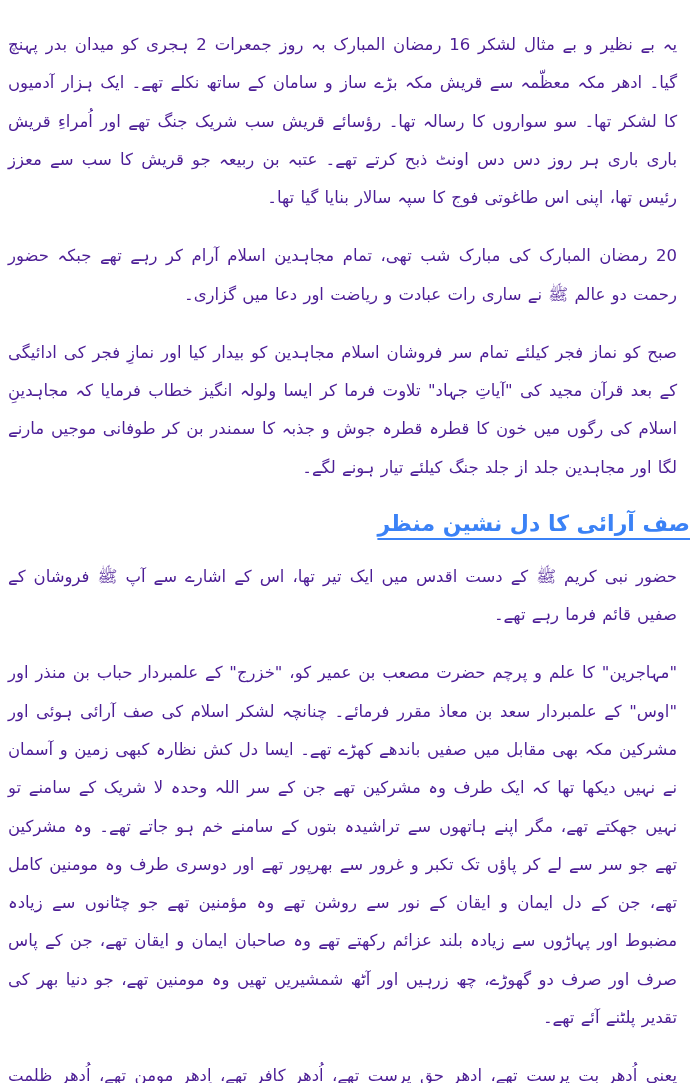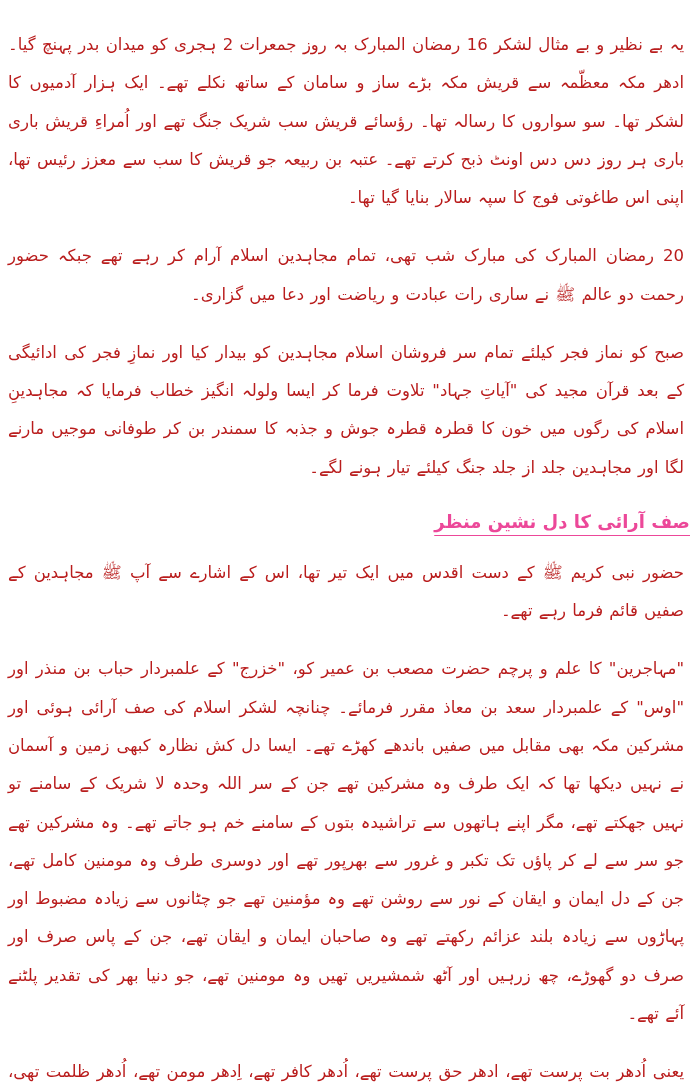--- a/index.html
+++ b/index.html
@@ -13,50 +13,50 @@
     margin: 0 auto;
     background: #ffffff;
     box-sizing: border-box;
     padding: 26px 10px 10px 8px;
     overflow: hidden;
     direction: rtl;
     font-family: "DejaVu Sans", "Liberation Sans", sans-serif;
     color: #000000;
   }
   .para {
-    margin: 0 6px 20px 0;
+    margin: 0 13px 20px 0;
     font-size: 16.5px;
     line-height: 2.32;
     text-align: justify;
     text-align-last: right;
     word-spacing: 1px;
-    color: #b91c1c;
+    color: #4c1d95;
   }
   .section-heading {
     display: inline-block;
     margin: 4px 0 22px 0;
-    font-size: 18px;
+    font-size: 22px;
     font-weight: bold;
     text-decoration: underline;
     text-underline-offset: 7px;
-    color: #ec4899;
+    color: #3b82f6;
   }
 </style>
 </head>
 <body>
 
 <div class="page">
 
   <p class="para">یہ بے نظیر و بے مثال لشکر 16 رمضان المبارک بہ روز جمعرات 2 ہجری کو میدان بدر پہنچ گیا۔ ادھر مکہ معظّمہ سے قریش مکہ بڑے ساز و سامان کے ساتھ نکلے تھے۔ ایک ہزار آدمیوں کا لشکر تھا۔ سو سواروں کا رسالہ تھا۔ رؤسائے قریش سب شریک جنگ تھے اور اُمراءِ قریش باری باری ہر روز دس دس اونٹ ذبح کرتے تھے۔ عتبہ بن ربیعہ جو قریش کا سب سے معزز رئیس تھا، اپنی اس طاغوتی فوج کا سپہ سالار بنایا گیا تھا۔</p>
 
   <p class="para">20 رمضان المبارک کی مبارک شب تھی، تمام مجاہدین اسلام آرام کر رہے تھے جبکہ حضور رحمت دو عالم ﷺ نے ساری رات عبادت و ریاضت اور دعا میں گزاری۔</p>
 
   <p class="para">صبح کو نماز فجر کیلئے تمام سر فروشان اسلام مجاہدین کو بیدار کیا اور نمازِ فجر کی ادائیگی کے بعد قرآن مجید کی "آیاتِ جہاد" تلاوت فرما کر ایسا ولولہ انگیز خطاب فرمایا کہ مجاہدینِ اسلام کی رگوں میں خون کا قطرہ قطرہ جوش و جذبہ کا سمندر بن کر طوفانی موجیں مارنے لگا اور مجاہدین جلد از جلد جنگ کیلئے تیار ہونے لگے۔</p>
 
   <h2 class="section-heading">صف آرائی کا دل نشین منظر</h2>
 
-  <p class="para">حضور نبی کریم ﷺ کے دست اقدس میں ایک تیر تھا، اس کے اشارے سے آپ ﷺ مجاہدین کے صفیں قائم فرما رہے تھے۔</p>
+  <p class="para">حضور نبی کریم ﷺ کے دست اقدس میں ایک تیر تھا، اس کے اشارے سے آپ ﷺ فروشان کے صفیں قائم فرما رہے تھے۔</p>
 
   <p class="para">"مہاجرین" کا علم و پرچم حضرت مصعب بن عمیر کو، "خزرج" کے علمبردار حباب بن منذر اور "اوس" کے علمبردار سعد بن معاذ مقرر فرمائے۔ چنانچہ لشکر اسلام کی صف آرائی ہوئی اور مشرکین مکہ بھی مقابل میں صفیں باندھے کھڑے تھے۔ ایسا دل کش نظارہ کبھی زمین و آسمان نے نہیں دیکھا تھا کہ ایک طرف وہ مشرکین تھے جن کے سر اللہ وحدہ لا شریک کے سامنے تو نہیں جھکتے تھے، مگر اپنے ہاتھوں سے تراشیدہ بتوں کے سامنے خم ہو جاتے تھے۔ وہ مشرکین تھے جو سر سے لے کر پاؤں تک تکبر و غرور سے بھرپور تھے اور دوسری طرف وہ مومنین کامل تھے، جن کے دل ایمان و ایقان کے نور سے روشن تھے وہ مؤمنین تھے جو چٹانوں سے زیادہ مضبوط اور پہاڑوں سے زیادہ بلند عزائم رکھتے تھے وہ صاحبان ایمان و ایقان تھے، جن کے پاس صرف اور صرف دو گھوڑے، چھ زرہیں اور آٹھ شمشیریں تھیں وہ مومنین تھے، جو دنیا بھر کی تقدیر پلٹنے آئے تھے۔</p>
 
   <p class="para">یعنی اُدھر بت پرست تھے، ادھر حق پرست تھے، اُدھر کافر تھے، اِدھر مومن تھے، اُدھر ظلمت تھی، اِدھر نور تھا، اُدھر ظلم و جفا والے تھے، اِدھر صدق و وفا والے تھے ادھر ساز و سامان والے تھے، ادھر ایمان ایقان والے تھے، ادھر جہنمی تھے، ادھر جنتی تھے، ادھر اہل شیطان تھے، ادھر اہل رحمان تھے، اُدھر انسانیت کے تخریب کار تھے، اِدھر انسانیت کے معمار تھے، انہیں</p>
 
 </div>
 
 </body></html>

